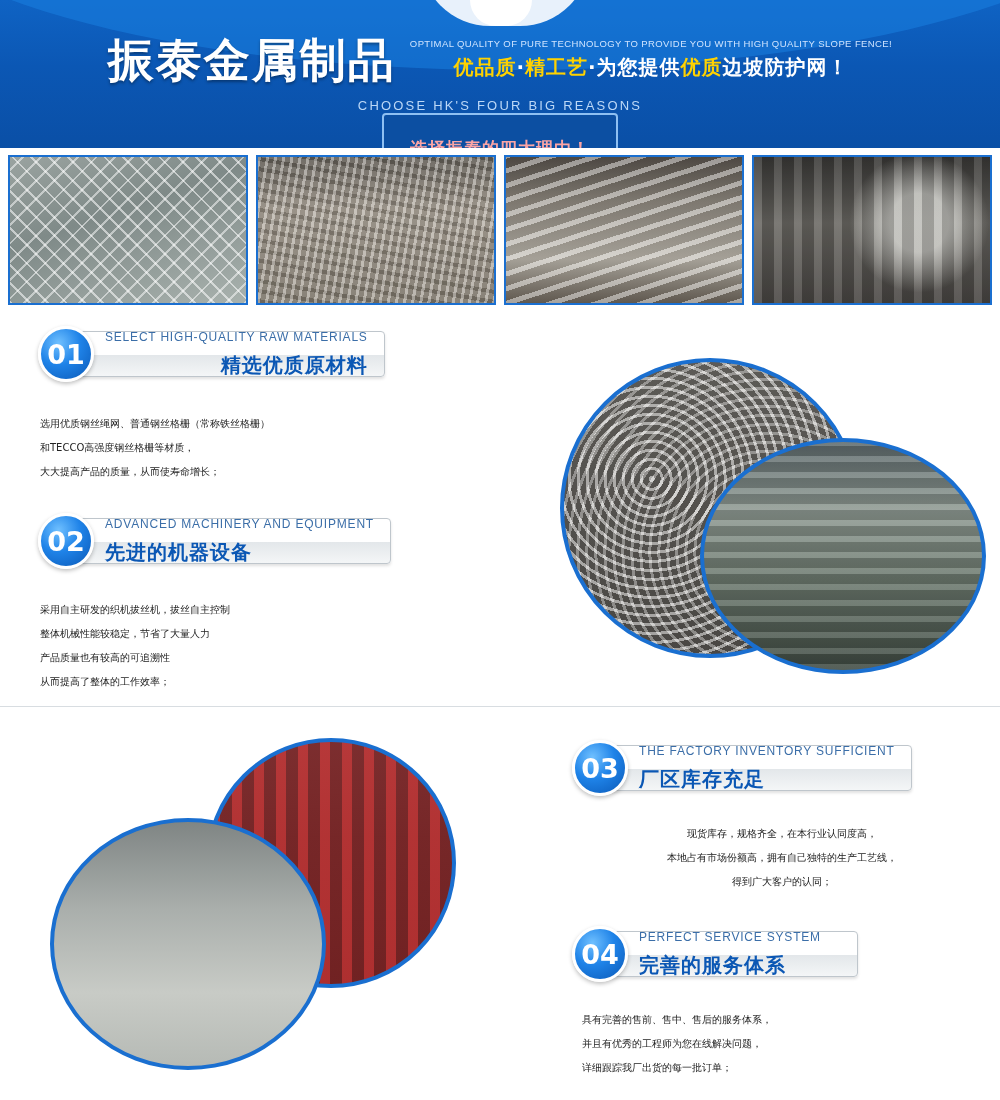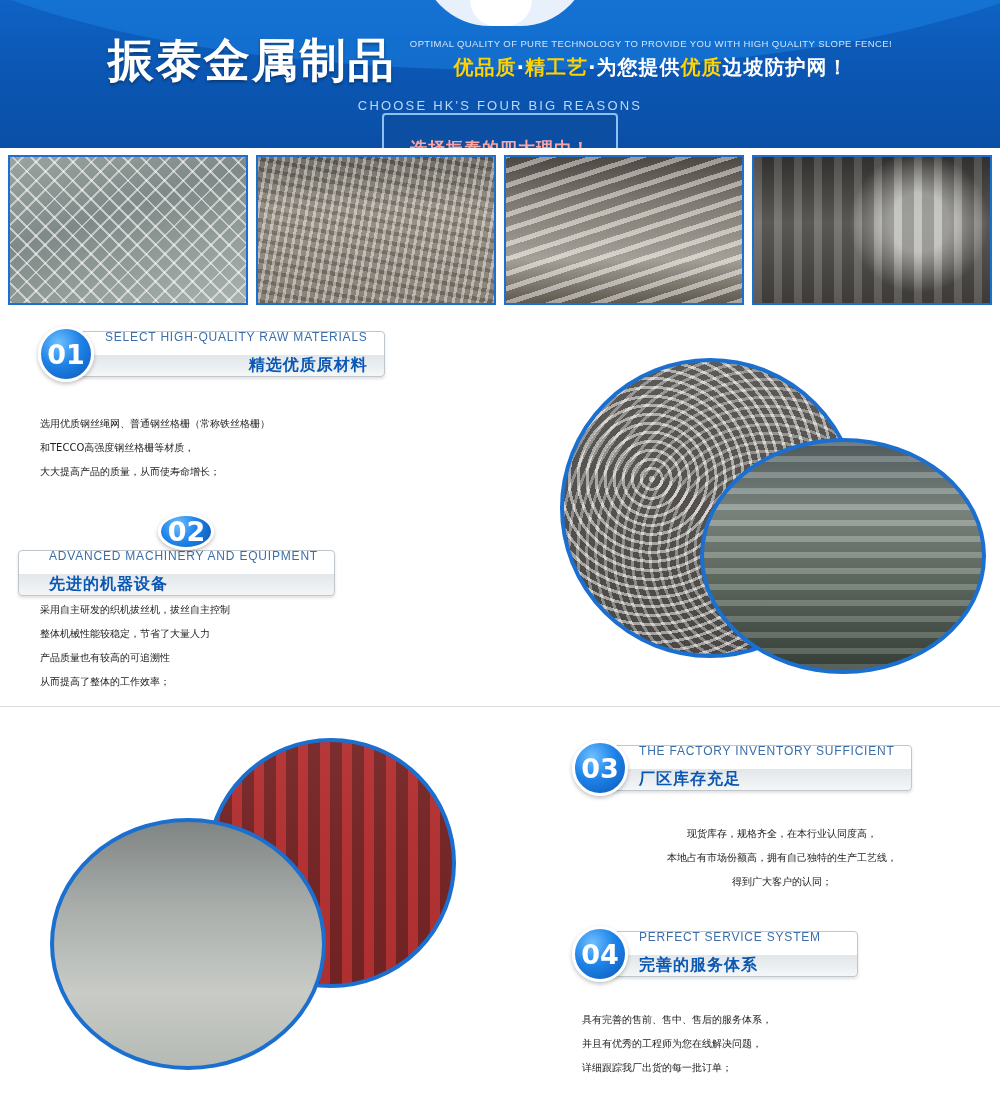--- a/index.html
+++ b/index.html
@@ -224,21 +224,21 @@
     justify-content: center;
   }
   .badge-en {
     font-size: 12px;
     letter-spacing: .8px;
     color: #3b6ea8;
     white-space: nowrap;
   }
   .badge-cn {
     font-family: "DejaVu Sans", sans-serif;
-    font-size: 16px;
+    font-size: 20px;
     font-weight: bold;
     color: #0b57b4;
     letter-spacing: 1px;
     line-height: 26px;
     white-space: nowrap;
     margin-top: 8px;
   }
 
   .body-text {
     position: absolute;
@@ -299,21 +299,21 @@
   <div class="badge-circle">01</div>
   <div class="badge-plate">
     <div class="badge-en">SELECT HIGH-QUALITY RAW MATERIALS</div>
     <div class="badge-cn">精选优质原材料</div>
   </div>
 </div>
 <div class="body-text" style="left:40px; top:412px; width:470px;">选用优质钢丝绳网、普通钢丝格栅（常称铁丝格栅）
 和TECCO高强度钢丝格栅等材质，
 大大提高产品的质量，从而使寿命增长；</div>
 
-<div class="badge" style="left:38px; top:513px;flex-direction:column;">
+<div class="badge" style="left:38px; top:513px;">
   <div class="badge-circle">02</div>
   <div class="badge-plate">
     <div class="badge-en">ADVANCED MACHINERY AND EQUIPMENT</div>
     <div class="badge-cn">先进的机器设备</div>
   </div>
 </div>
 <div class="body-text" style="left:40px; top:598px; width:480px;">采用自主研发的织机拔丝机，拔丝自主控制
 整体机械性能较稳定，节省了大量人力
 产品质量也有较高的可追溯性
 从而提高了整体的工作效率；</div>

